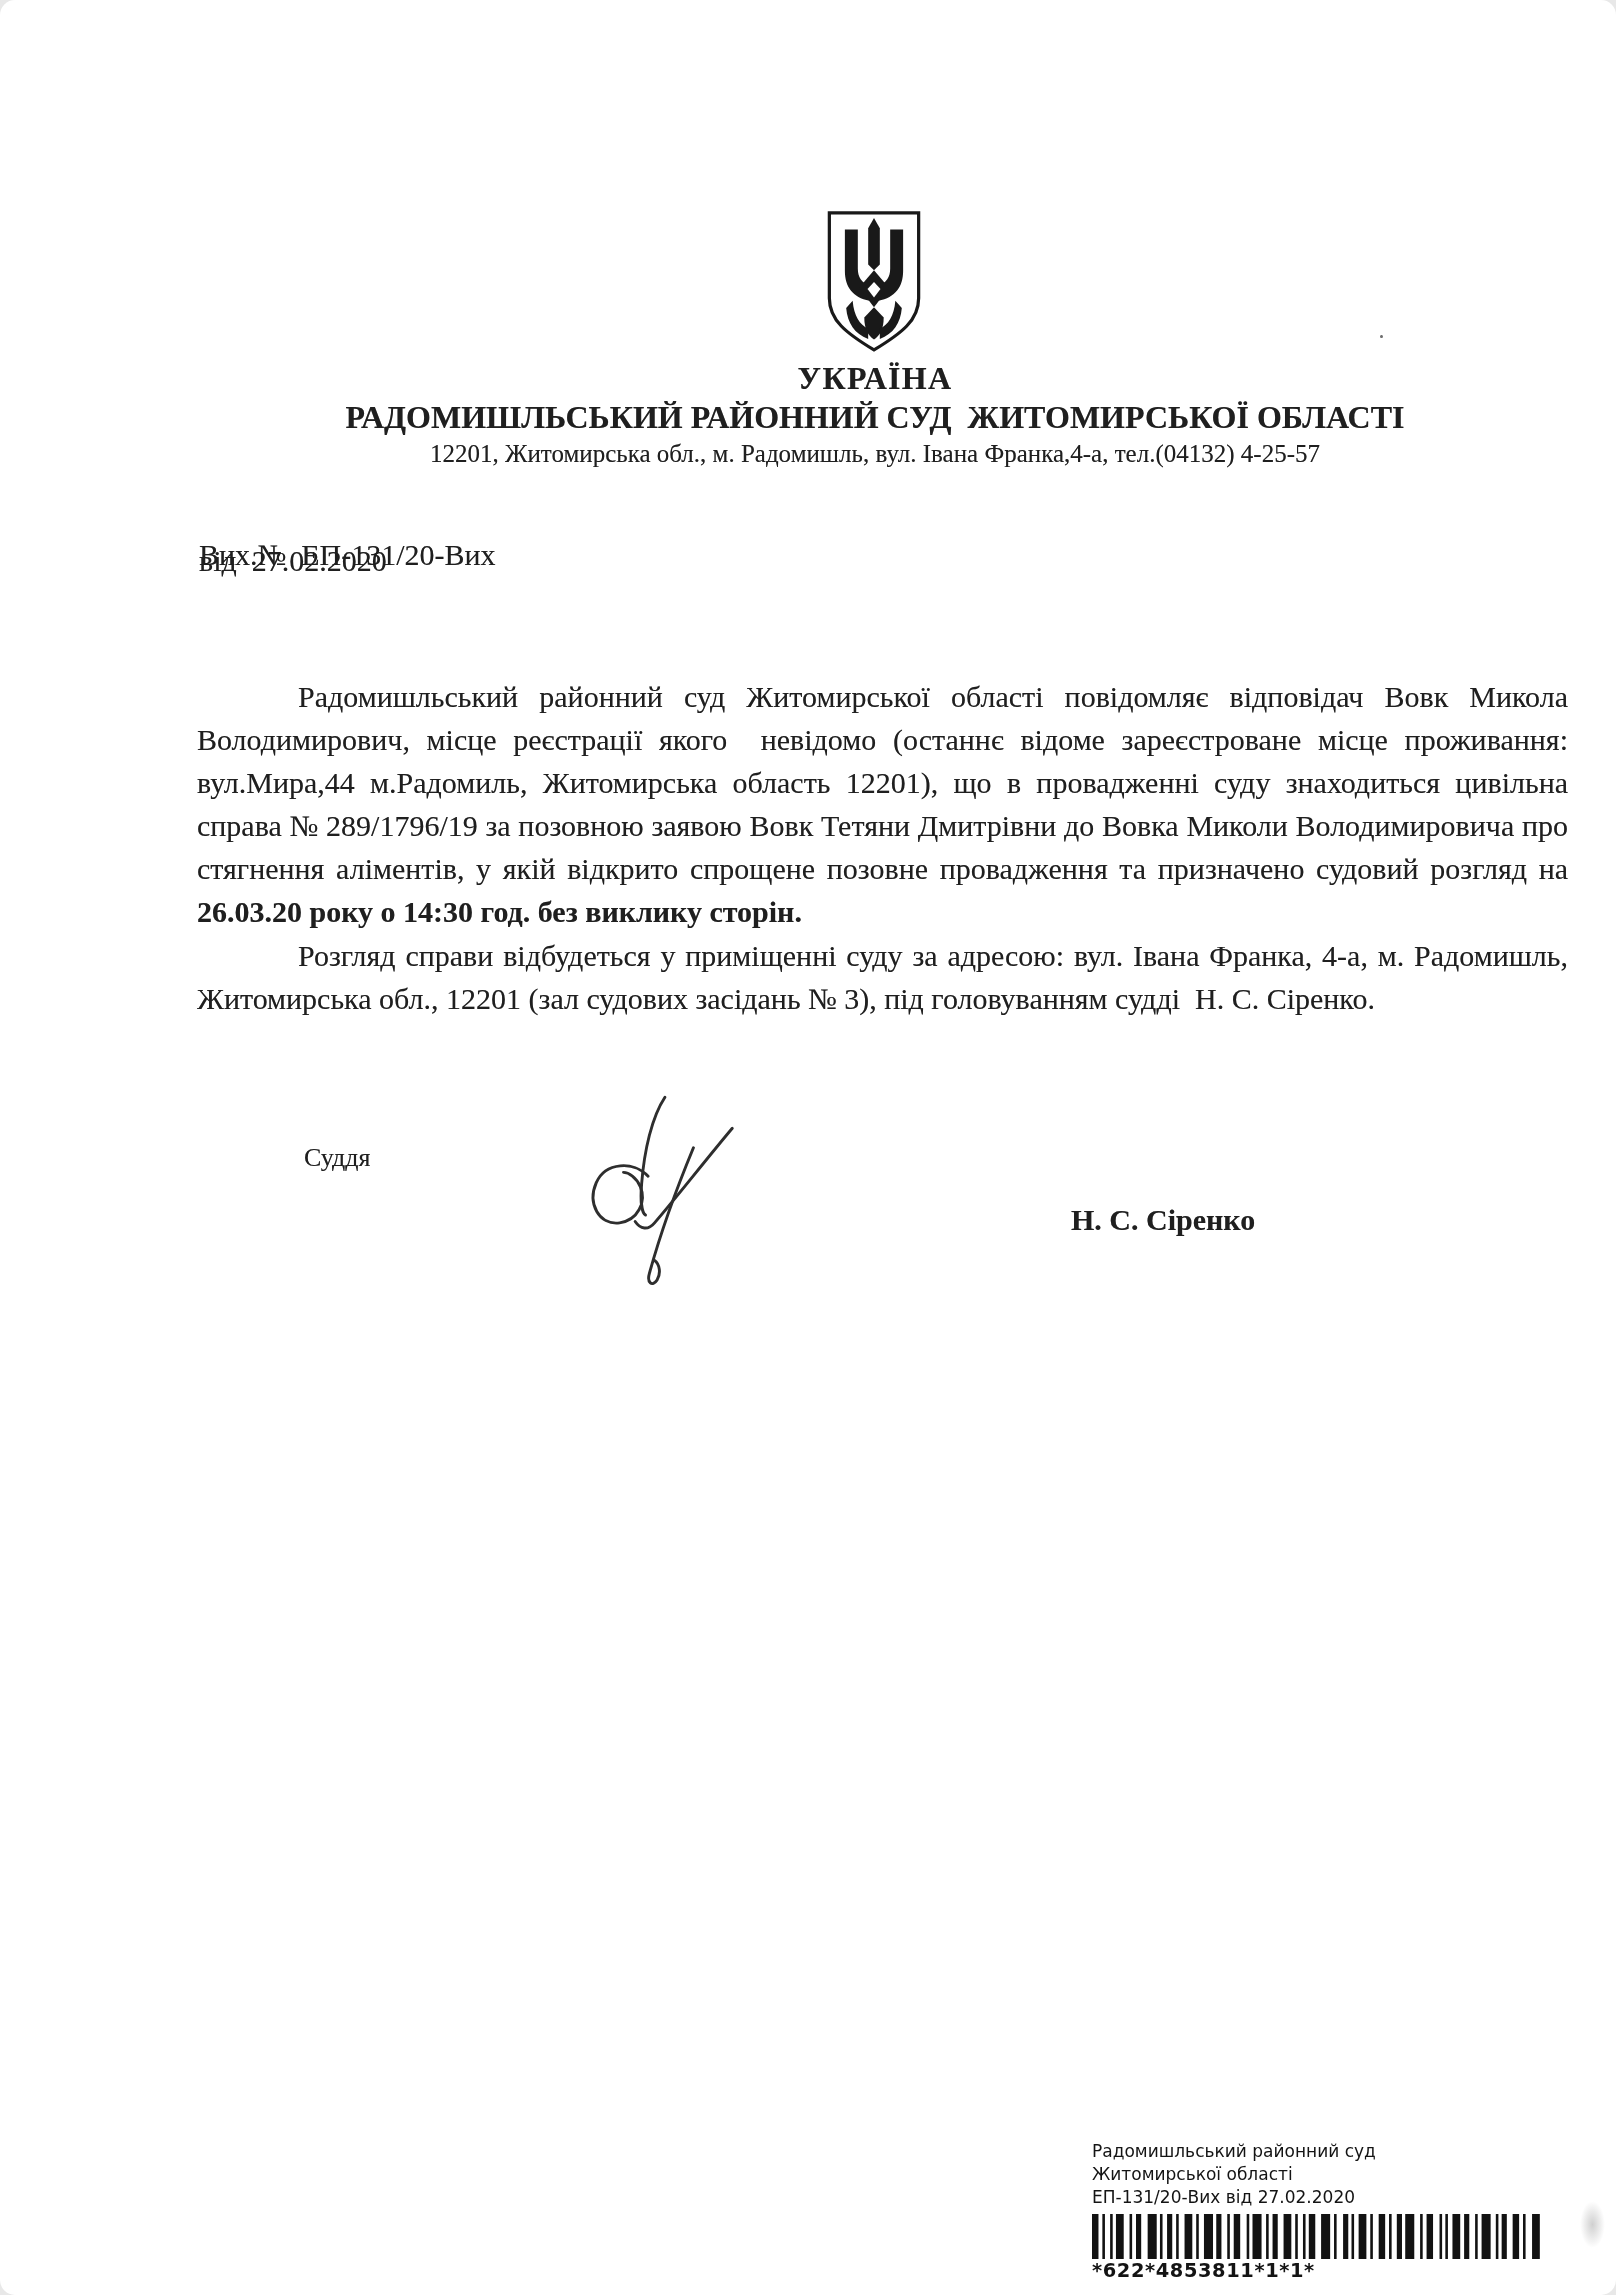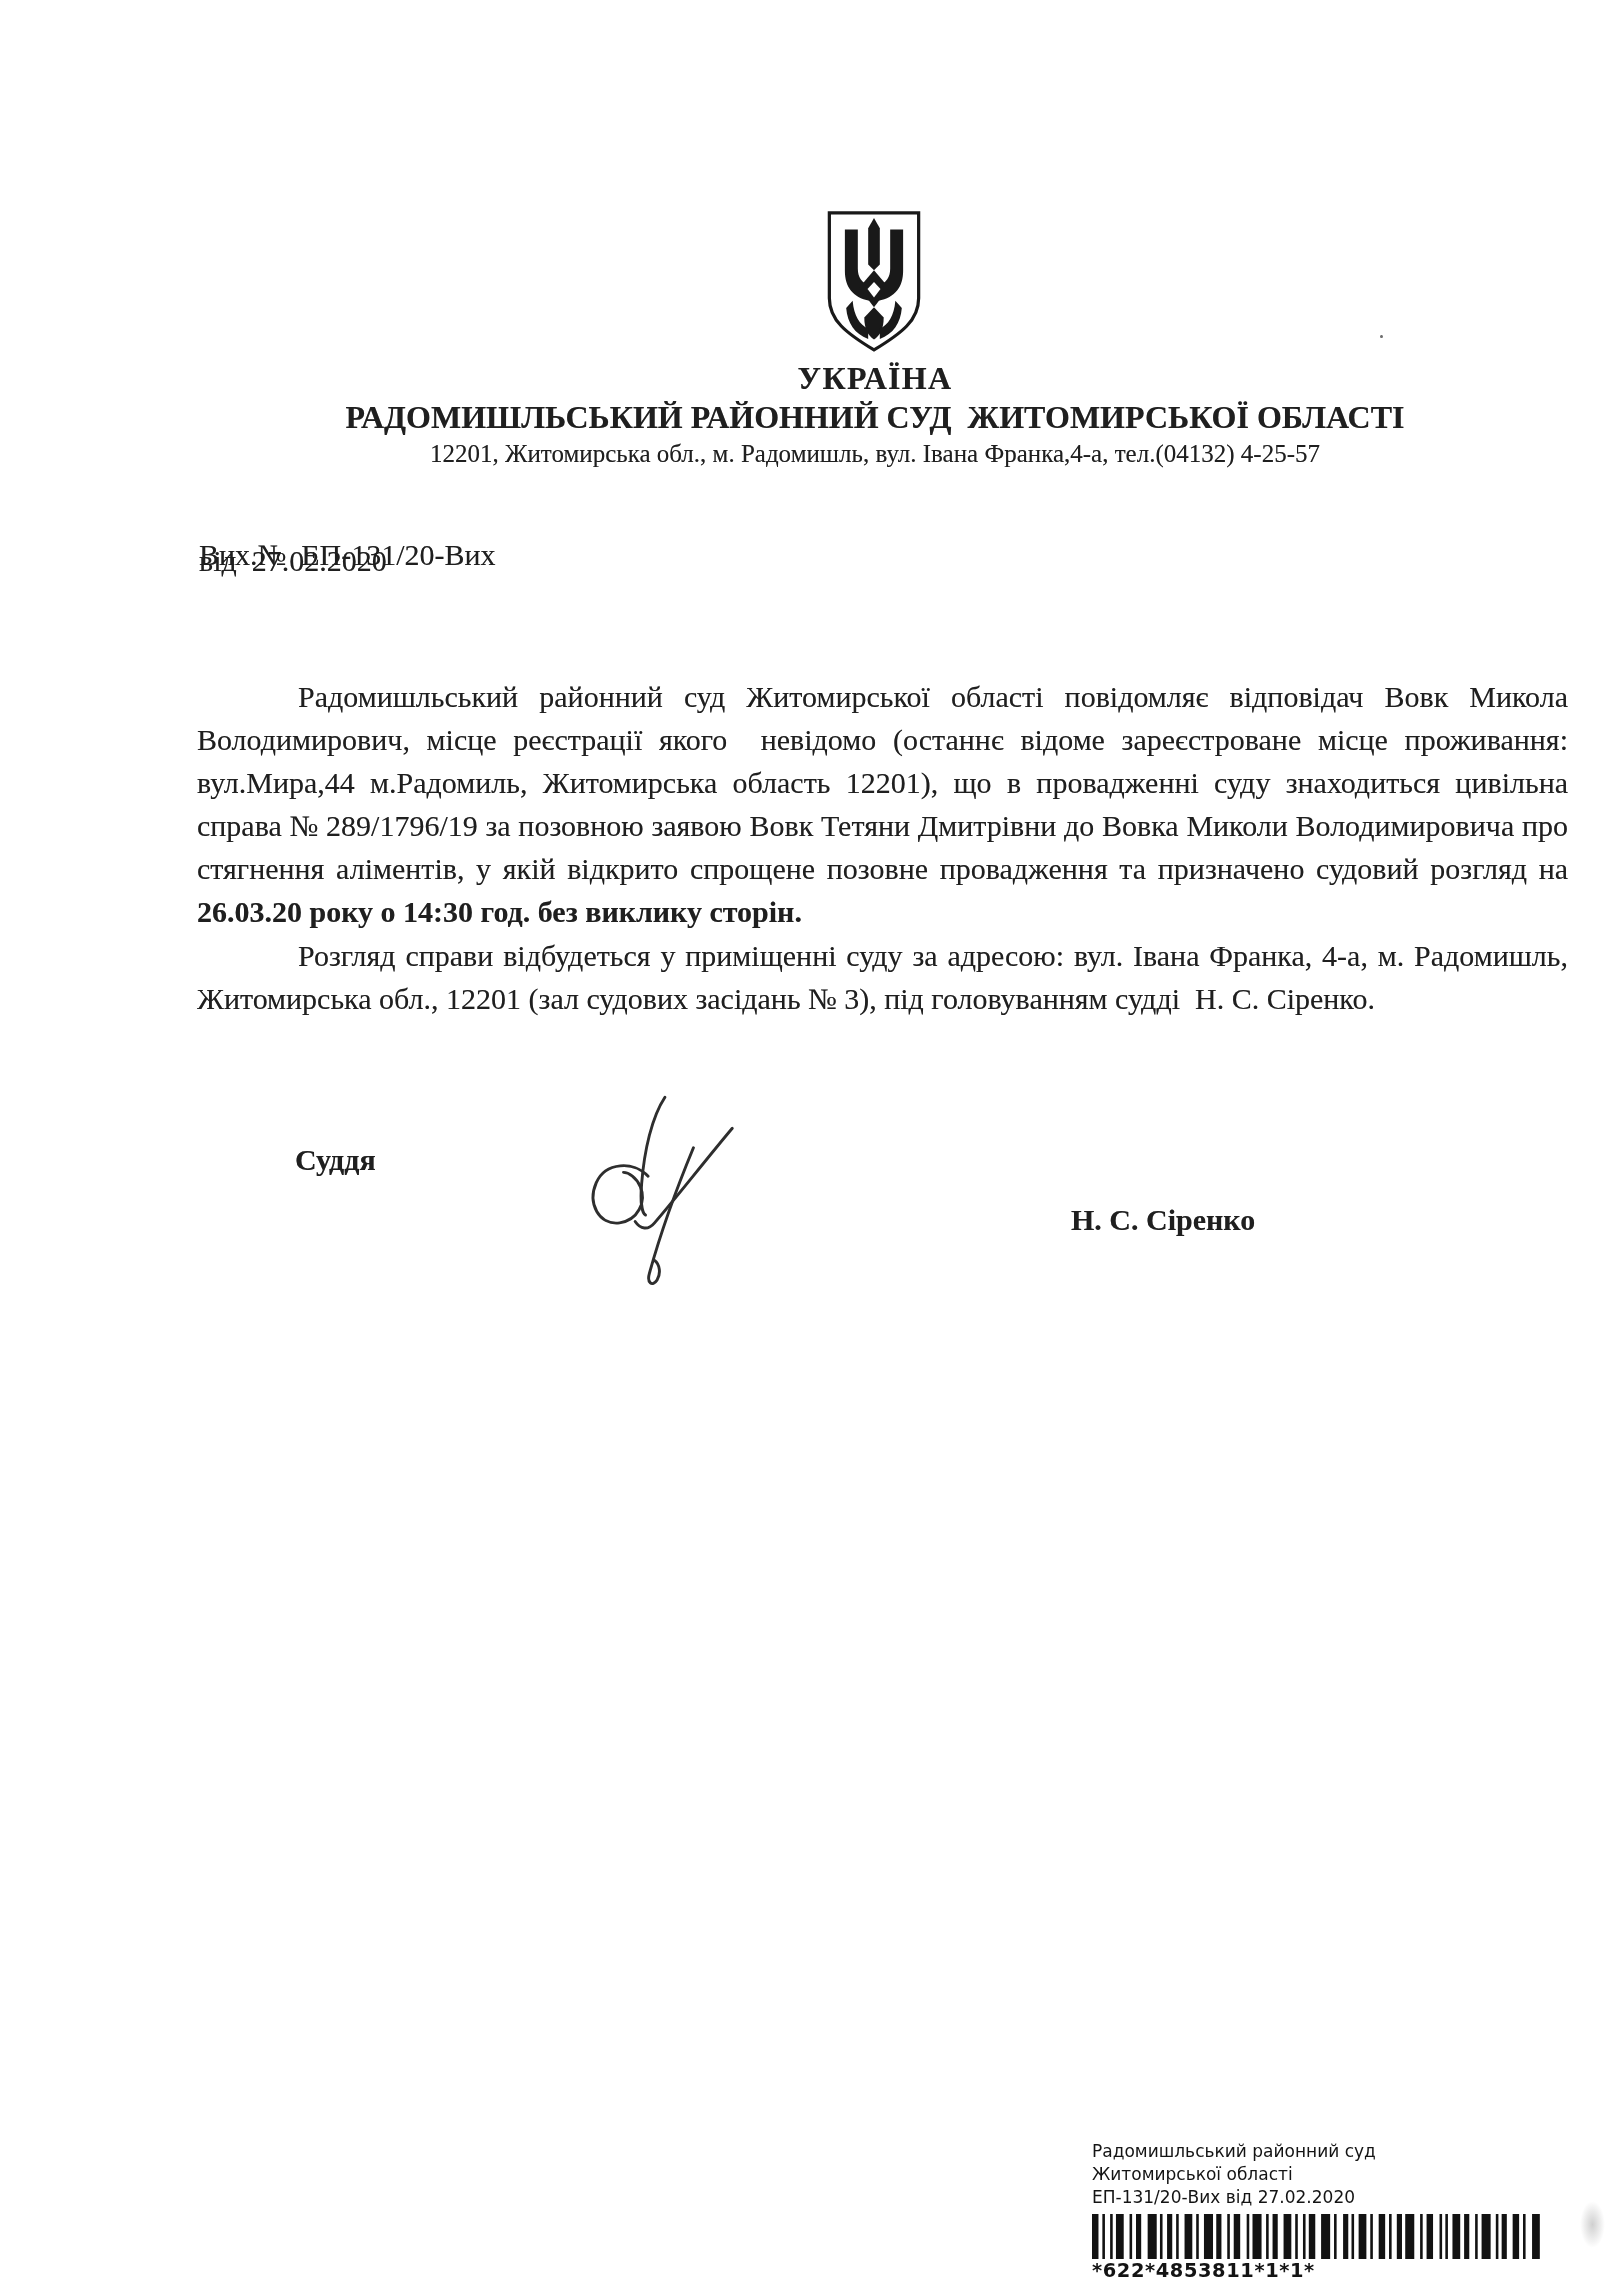--- a/index.html
+++ b/index.html
@@ -8,20 +8,21 @@
     font-family:"Liberation Serif", serif;
   }
   .page{
     position:relative;
     width:1616px;
     height:2295px;
     margin:0 auto;
     background:#ffffff;
     color:#1f1f1f;
     overflow:hidden;
+    border-radius:15px;
   }
   
   .scan-text{ text-shadow:0 0 0.6px rgba(30,30,30,.45); }
 
   .emblem{
     position:absolute; left:819px; top:206px;
     width:110px; height:152px;
   }
 
   .hdr{ position:absolute; left:196px; width:1358px; text-align:center; }
@@ -40,22 +41,22 @@
   .ref-date{ top:544px; }
 
   .body-text{
     position:absolute; left:196px; top:674px; width:1373px;
     font-size:30px; line-height:43px; text-align:justify;
   }
   .body-text p{ margin:1px; text-indent:101px; white-space:pre-wrap; }
   .body-text .b{ font-weight:bold; }
 
   .sig-role{
-    position:absolute; left:295px; top:1143px;
-    font-size:30px; font-weight:bold;
+    position:absolute; left:304px; top:1143px;
+    font-size:26px; font-weight:normal;
   }
   .sig-name{
     position:absolute; left:1071px; top:1203px;
     font-size:30px; font-weight:bold;
   }
   .signature{
     position:absolute; left:538px; top:1088px; width:272px; height:214px;
   }
 
   .stamp{

